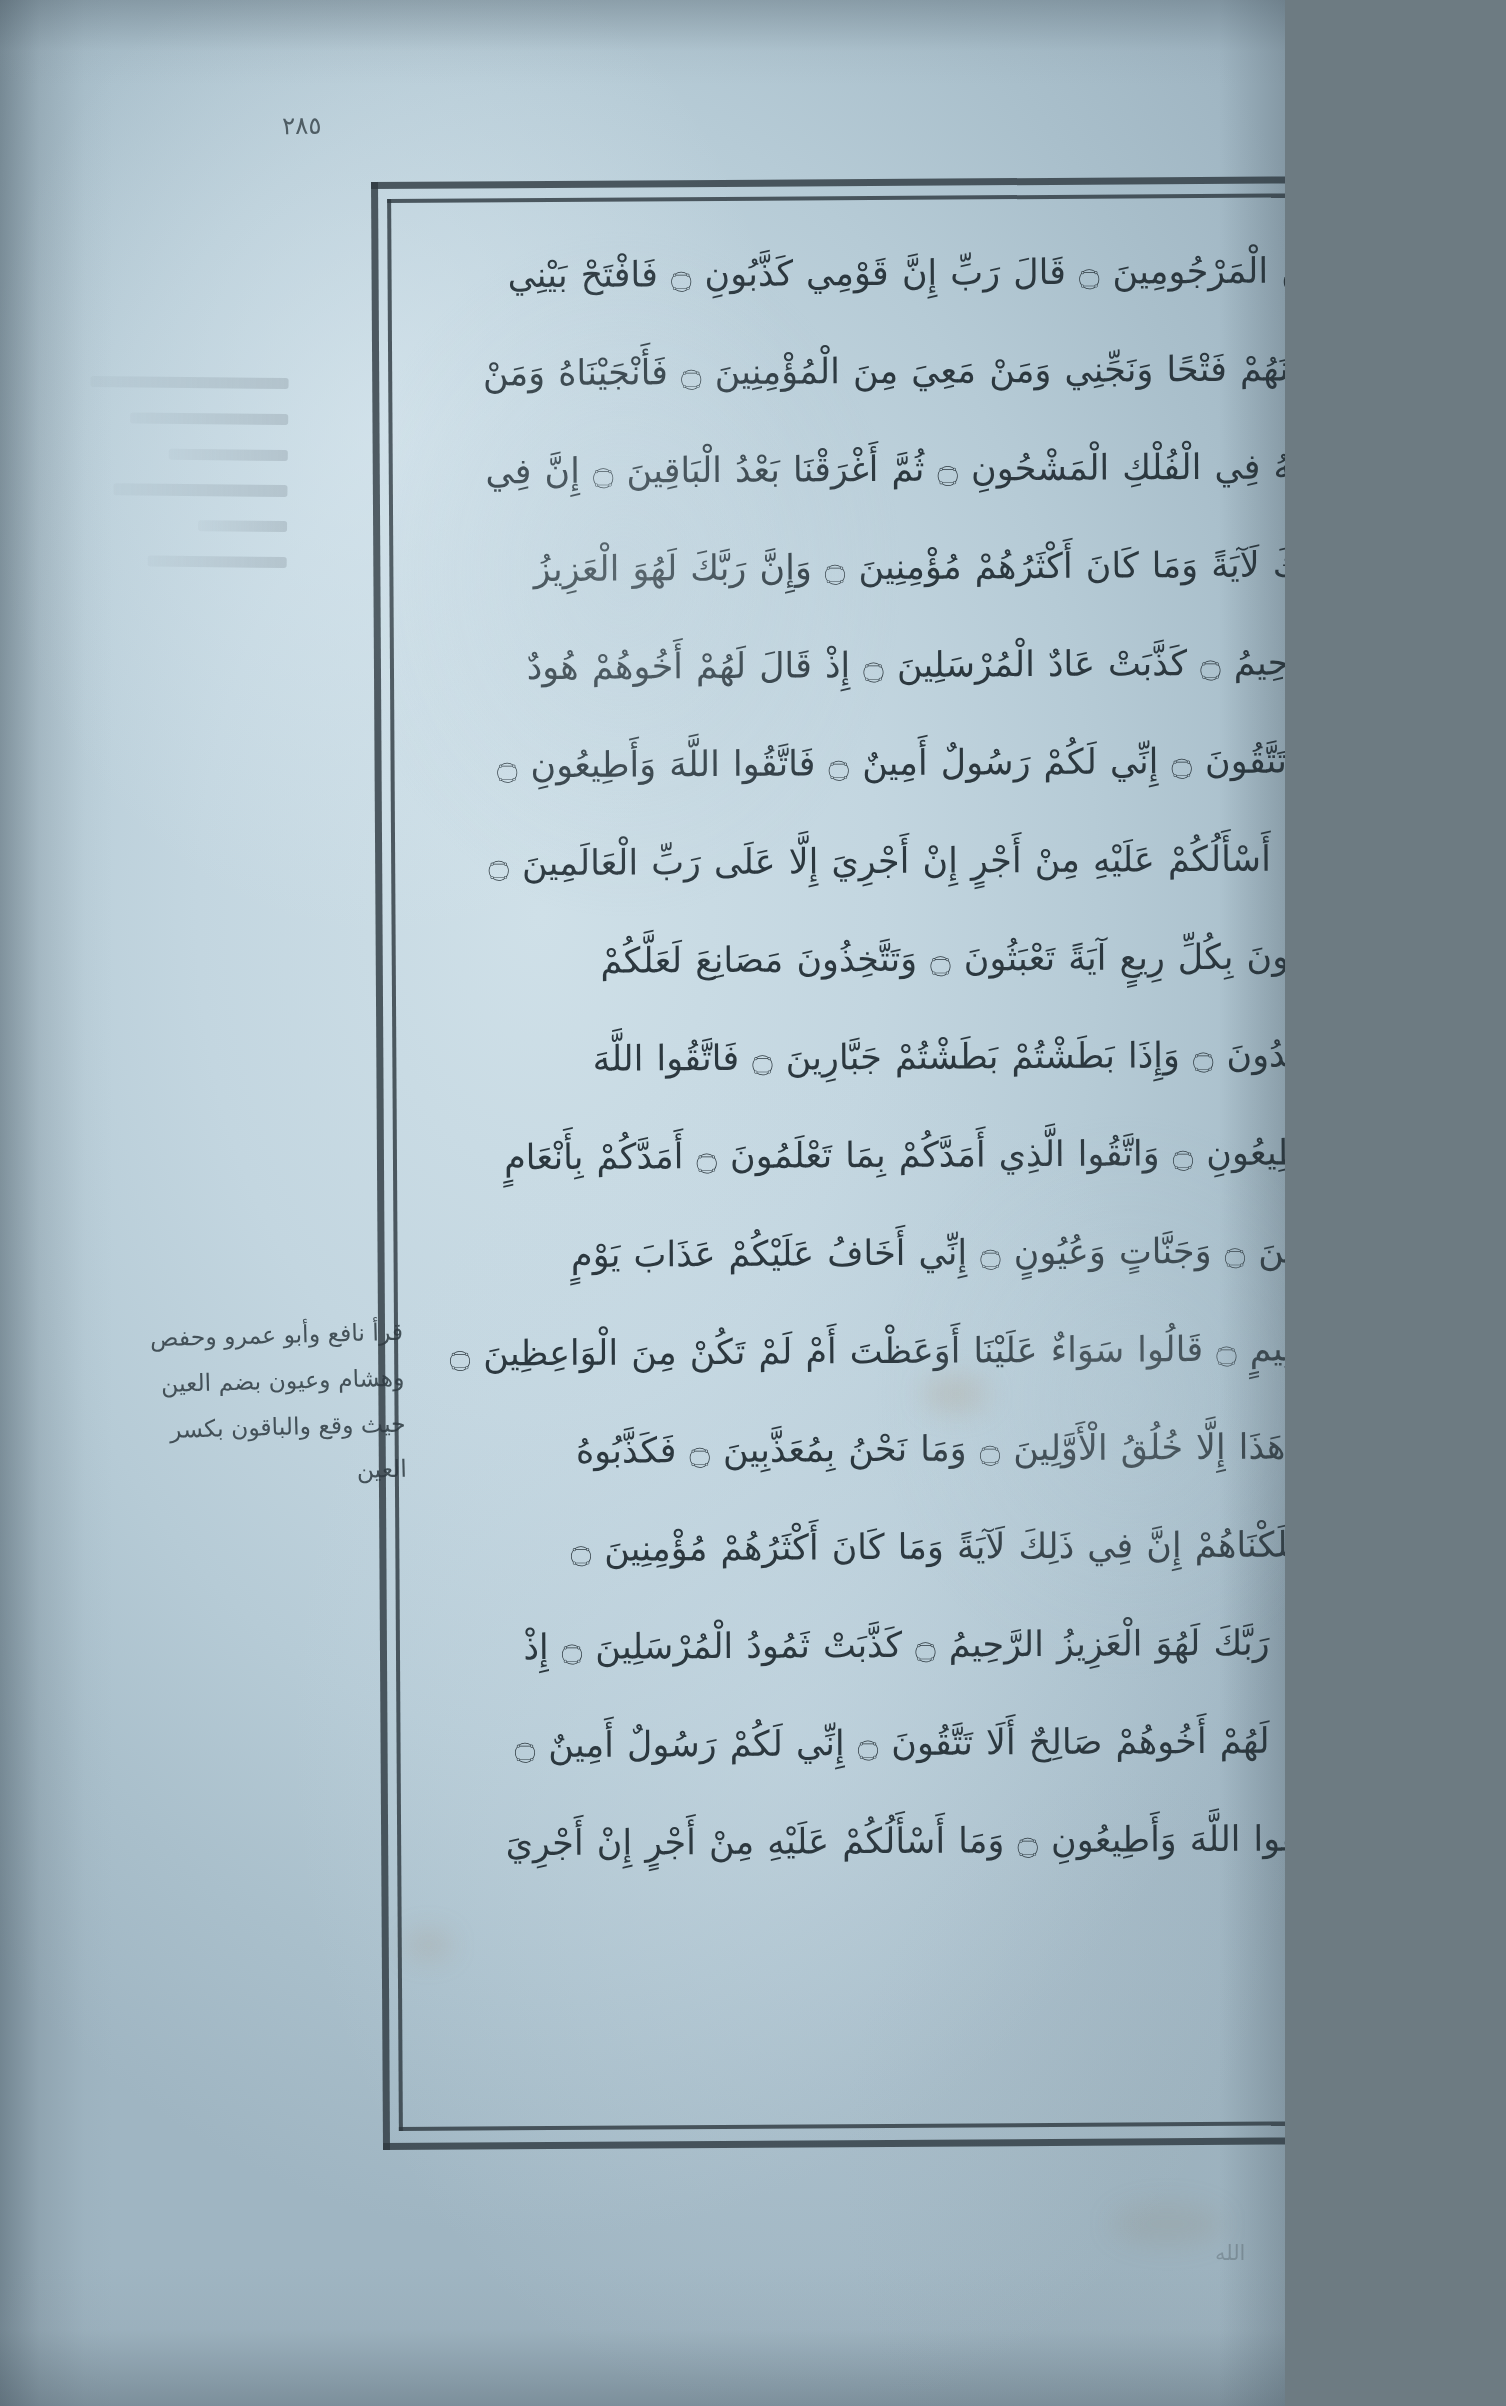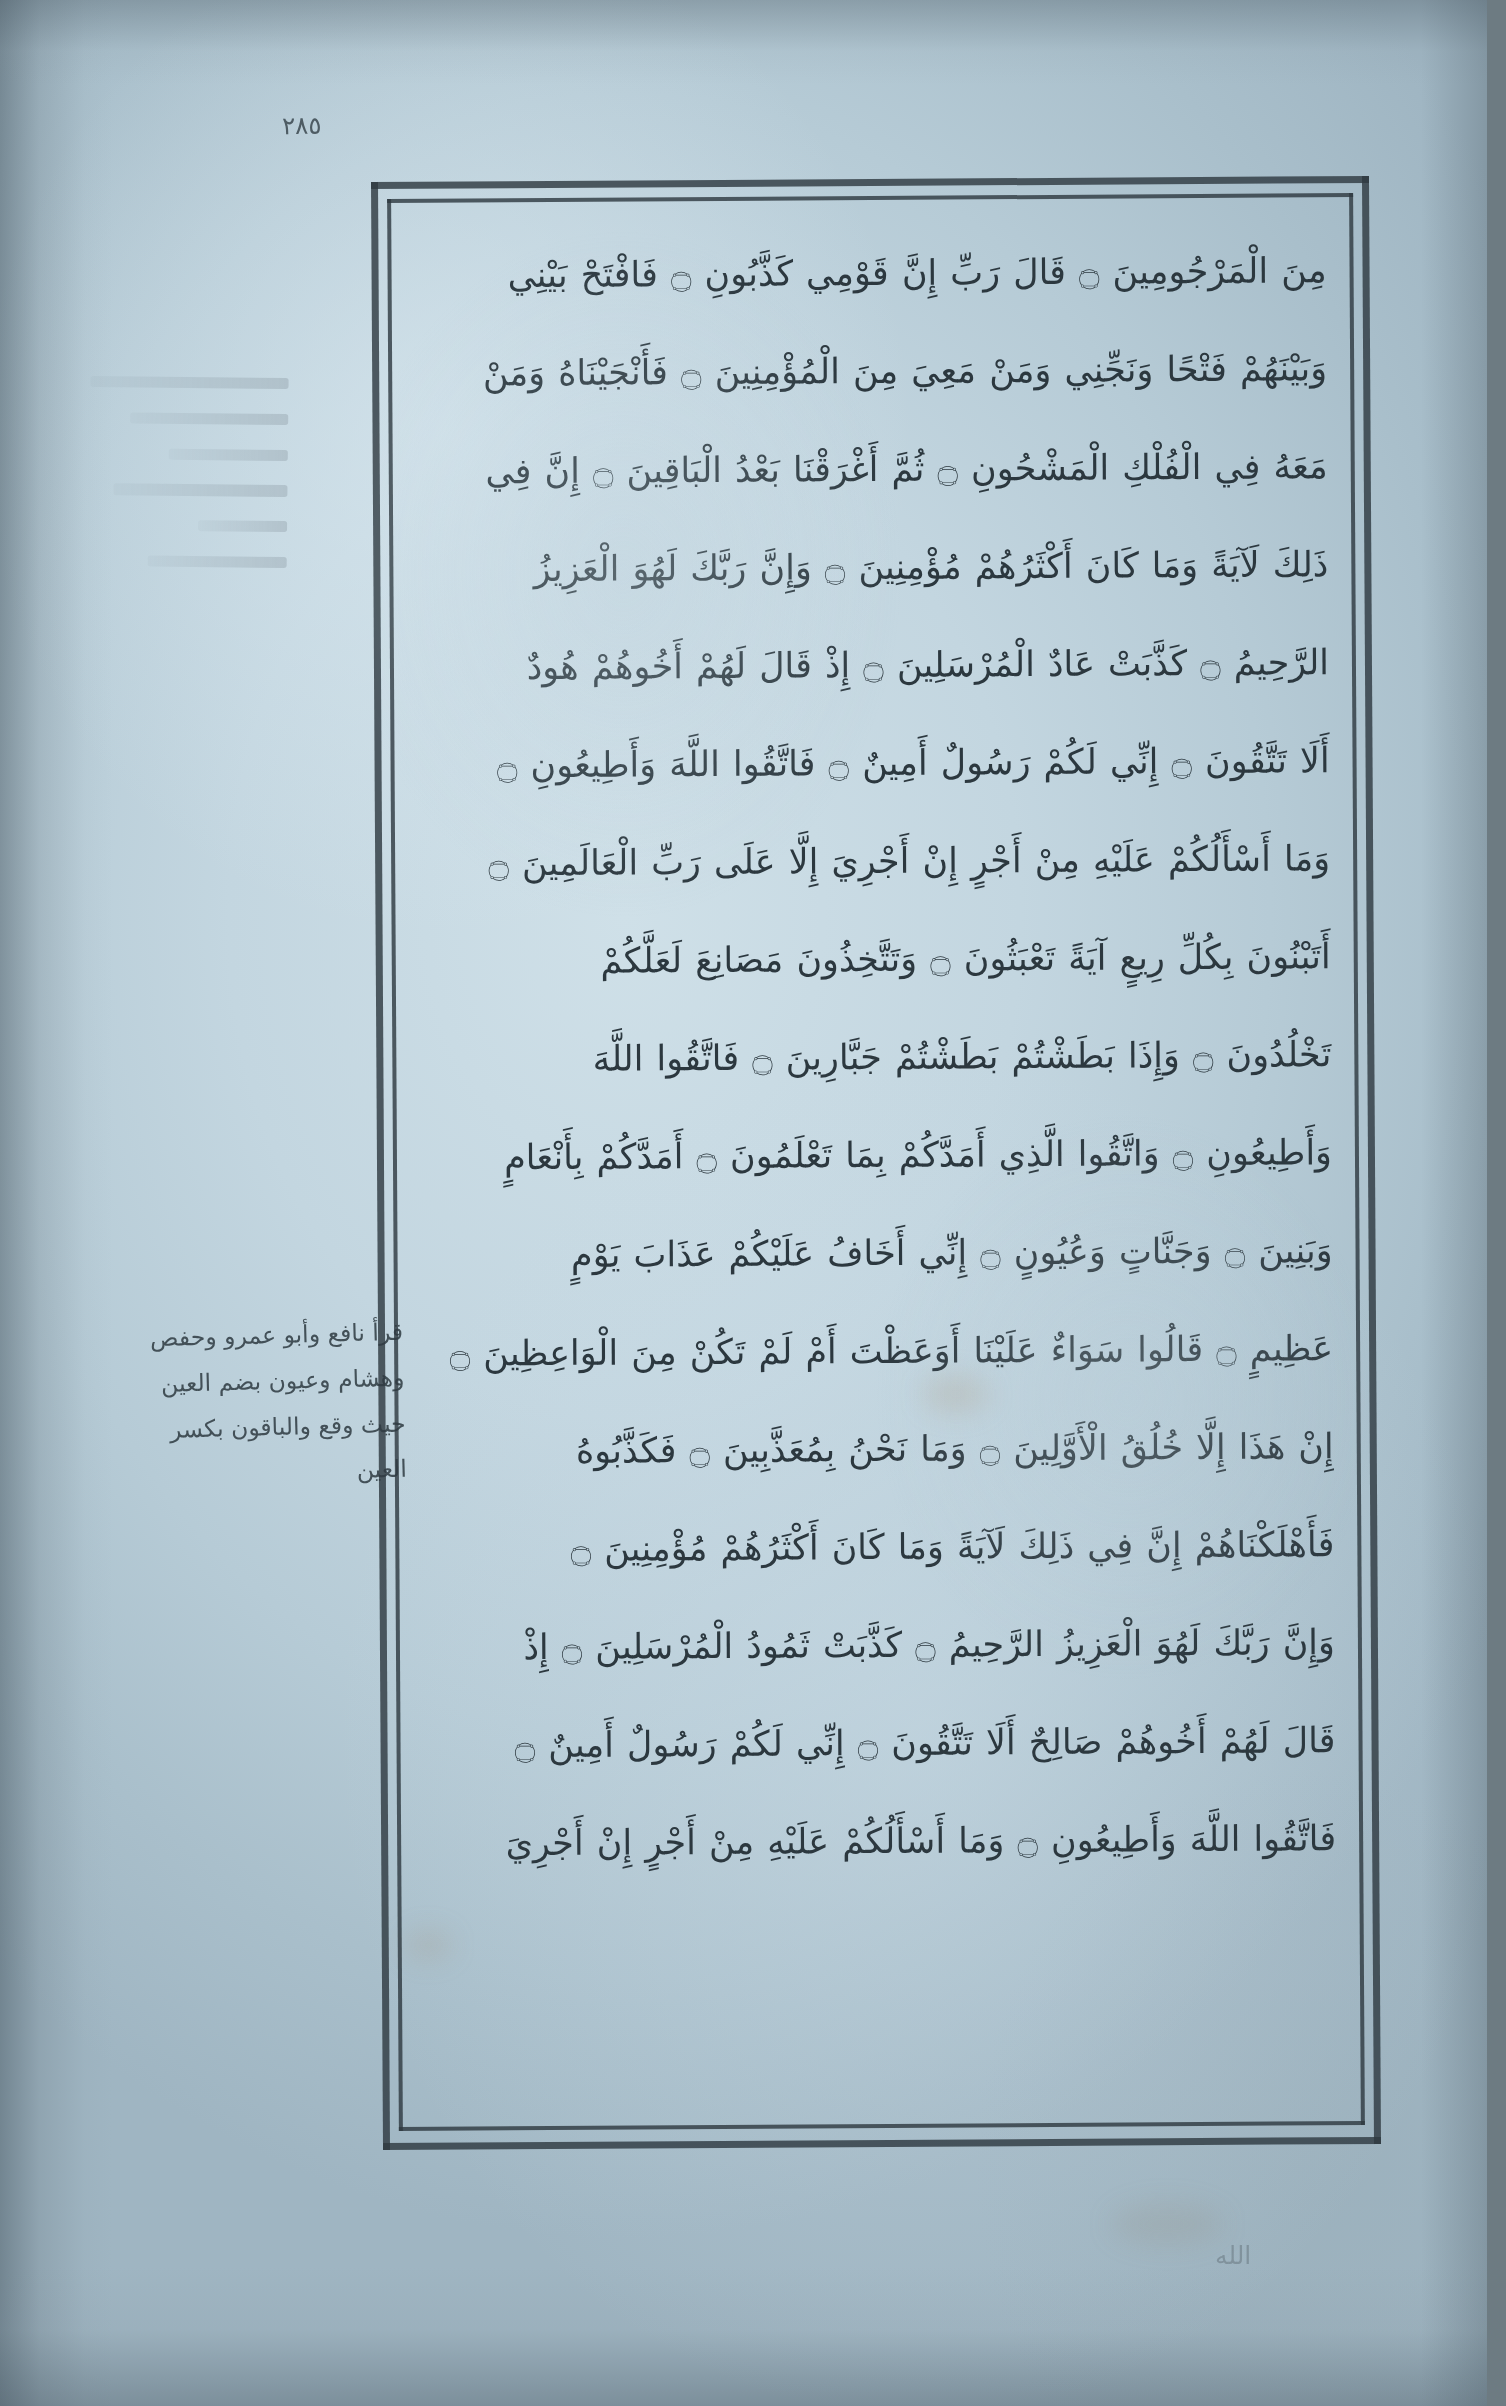--- a/index.html
+++ b/index.html
@@ -2,21 +2,21 @@
 <html lang="ar" style="font-size:15px"><head>
 <meta charset="utf-8">
 <style>
   html, body {
     margin: 0;
     padding: 0;
     background: #6d7b82;
   }
   .page {
     position: relative;
-    width: 1487px;
+    width: 1285px;
     height: 2407px;
     overflow: hidden;
     
     background:
       radial-gradient(ellipse 70% 55% at 42% 38%, #cfe0e8 0%, #c3d6e0 38%, #b6cbd6 62%, #a9bfcb 82%, #9fb5c2 100%);
     font-family: "DejaVu Sans", sans-serif;
   }
 
   
   .paper-sheen {
@@ -179,21 +179,21 @@
       radial-gradient(ellipse 40% 25% at 25% 20%, rgba(185,205,216,0.30) 0%, rgba(185,205,216,0) 70%),
       radial-gradient(ellipse 35% 20% at 75% 62%, rgba(185,205,216,0.25) 0%, rgba(185,205,216,0) 72%);
     pointer-events: none;
     mix-blend-mode: screen;
   }
 
   .bottom-mark {
     position: absolute;
     left: 1215px;
     top: 2241px;
-    font-size: 25px;
+    font-size: 21px;
     color: #4a565d;
     opacity: 0.35;
     direction: rtl;
   }
 </style>
 </head>
 <body>
 
 <div class="page">
 

